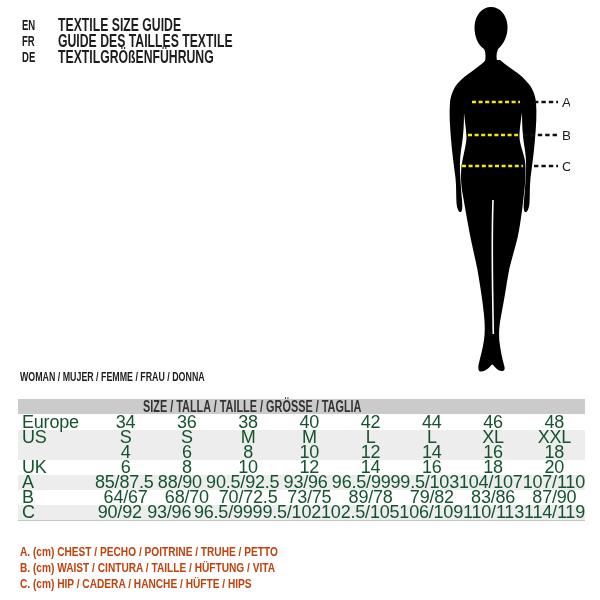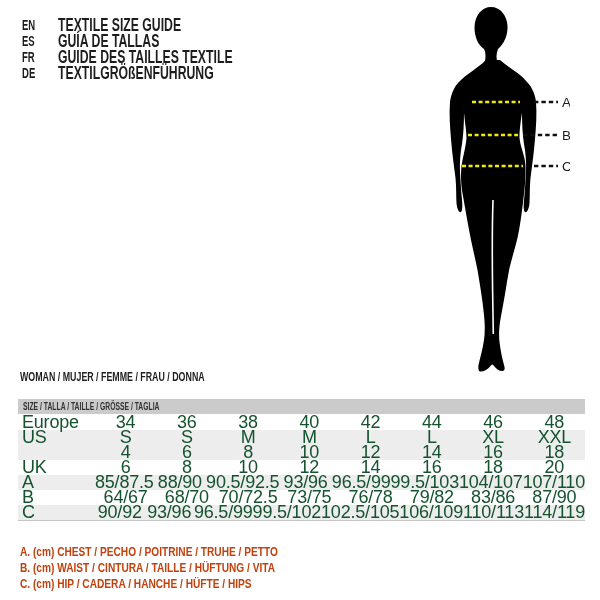--- a/index.html
+++ b/index.html
@@ -19,44 +19,40 @@
   
   .figure{position:absolute;left:430px;top:0;width:140px;height:380px;}
 
   
   .section-title{position:absolute;left:20px;top:369px;height:16px;line-height:16px;
     font-weight:bold;font-size:13px;color:#1d1d1d;}
 
   
   .size-table{position:absolute;left:18px;top:399px;width:567px;border-bottom:1px solid #c6c6c6;}
   .thead{height:15px;line-height:15px;background:#cbcbcb;padding-left:5px;
-    font-weight:bold;font-size:10px;color:#333;border-bottom:1px solid #fdfdfd;}
+    font-weight:bold;font-size:16px;color:#333;border-bottom:1px solid #fdfdfd;text-align:center;}
   .trow{display:grid;grid-template-columns:77px repeat(8,1fr);height:15px;line-height:15px;
     font-size:18px;color:#14532d;}
   .trow .rlabel{padding-left:4px;text-align:left;}
   .trow span{text-align:center;letter-spacing:-0.2px;}
   .shaded{background:#ededed;}
 
   
   .legend{position:absolute;left:20px;top:544px;}
   .legend-line{height:16px;line-height:16px;font-weight:bold;font-size:13px;color:#c2410c;}
 </style>
 </head>
 <body>
 
 <div class="canvas">
 
   <div class="lang-block">
     <div class="lang-row">
       <span class="lang-code"><span class="cond">EN</span></span>
       <span class="lang-name"><span class="cond">TEXTILE SIZE GUIDE</span></span>
-    </div>
-    <div class="lang-row">
-      <span class="lang-code"><span class="cond">ES</span></span>
-      <span class="lang-name"><span class="cond">GUÍA DE TALLAS</span></span>
     </div>
     <div class="lang-row">
       <span class="lang-code"><span class="cond">FR</span></span>
       <span class="lang-name"><span class="cond">GUIDE DES TAILLES TEXTILE</span></span>
     </div>
     <div class="lang-row">
       <span class="lang-code"><span class="cond">DE</span></span>
       <span class="lang-name"><span class="cond">TEXTILGRÖßENFÜHRUNG</span></span>
     </div>
   </div>
@@ -177,21 +173,21 @@
         <span>104/107</span>
         <span>107/110</span>
     </div>
 
     <div class="trow">
       <span class="rlabel">B</span>
       <span>64/67</span>
         <span>68/70</span>
         <span>70/72.5</span>
         <span>73/75</span>
-        <span>76/78</span>
+        <span>89/78</span>
         <span>79/82</span>
         <span>83/86</span>
         <span>87/90</span>
     </div>
 
     <div class="trow shaded">
       <span class="rlabel">C</span>
       <span>90/92</span>
         <span>93/96</span>
         <span>96.5/99</span>

